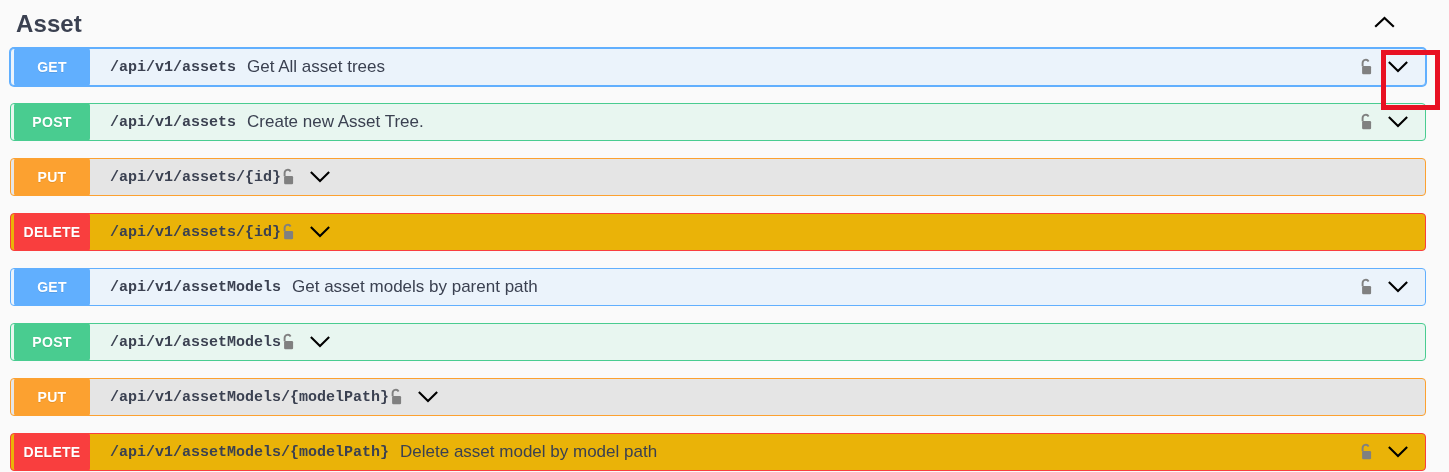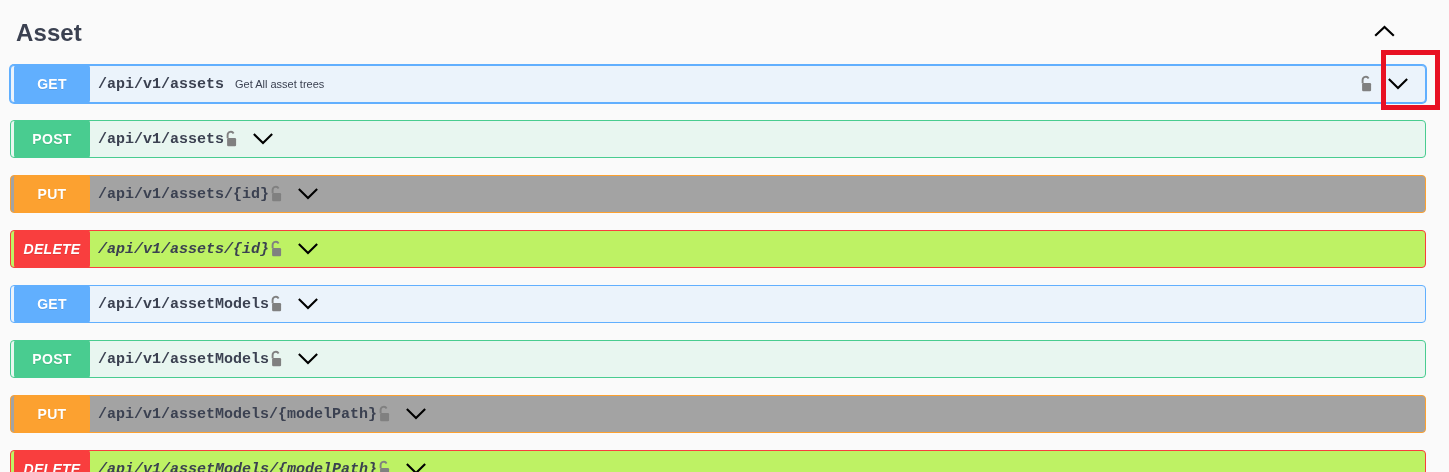--- a/index.html
+++ b/index.html
@@ -11,21 +11,21 @@
     height: 472px;
     background: #fafafa;
     font-family: "Liberation Sans", sans-serif;
     overflow: hidden;
     position: relative;
   }
 
   
   .section-header {
     position: relative;
-    height: 65px;
+    height: 48px;
     padding: 0 12px;
     box-sizing: border-box;
     display: flex;
     align-items: center;
     justify-content: space-between;
   }
   .section-title {
     font-size: 24px;
     font-weight: bold;
     color: #3b4151;
@@ -63,22 +63,22 @@
     margin-bottom: 17px;
     border-radius: 4px;
     border: 1px solid transparent;
     display: flex;
     align-items: center;
     box-sizing: border-box;
     cursor: pointer;
   }
   .op-row.get    { background: #ebf3fb; border-color: #61affe; }
   .op-row.post   { background: #e8f6f0; border-color: #49cc90; }
-  .op-row.put    { background: #a3a3a3; border-color: #fca130; }
-  .op-row.delete { background: #bef264; border-color: #f93e3e; font-style: italic; }
+  .op-row.put    { background: #e5e5e5; border-color: #fca130; }
+  .op-row.delete { background: #eab308; border-color: #f93e3e; }
 
   .op-row.highlighted {
     box-shadow: 0 0 0 1px #61affe;
   }
 
   .method-badge {
     width: 76px;
     min-width: 76px;
     height: 38px;
     margin-left: 3px;
@@ -96,26 +96,26 @@
   .method-badge.get    { background: #61affe; }
   .method-badge.post   { background: #49cc90; }
   .method-badge.put    { background: #fca130; }
   .method-badge.delete { background: #f93e3e; }
 
   .op-path {
     font-family: "Liberation Mono", monospace;
     font-size: 15px;
     font-weight: bold;
     color: #3b4151;
-    margin-left: 8px;
+    margin-left: 20px;
     white-space: nowrap;
   }
   .op-desc {
     font-family: "Liberation Sans", sans-serif;
-    font-size: 11px;
+    font-size: 17px;
     color: #3b4151;
     margin-left: 11px;
     white-space: nowrap;
     flex: 1;
   }
 
   .op-right {
     display: flex;
     align-items: center;
     margin-right: 14px;
@@ -180,20 +180,21 @@
         <span class="chevron-btn">
           <svg width="20" height="12" viewBox="0 0 20 12">
             <path d="M1.6 1.8 L10 10 L18.4 1.8" fill="none" stroke="#000000" stroke-width="2.1" stroke-linecap="square" stroke-linejoin="miter"></path>
           </svg>
         </span>
       </div>
     </div>
     <div class="op-row post">
       <div class="method-badge post">POST</div>
       <div class="op-path">/api/v1/assets</div>
+      <div class="op-desc">Create new Asset Tree.</div>
       <div class="op-right">
         <span>
           <svg class="lock-icon" viewBox="0 0 15 19">
             <path d="M3.6 8.2 V5.0 a3.2 3.2 0 0 1 6.0 -1.5" fill="none" stroke="#808080" stroke-width="1.9"></path>
             <rect x="3.1" y="8.0" width="9.0" height="8.2" rx="1.2" fill="#808080"></rect>
           </svg>
         </span>
         <span class="chevron-btn">
           <svg width="20" height="12" viewBox="0 0 20 12">
             <path d="M1.6 1.8 L10 10 L18.4 1.8" fill="none" stroke="#000000" stroke-width="2.1" stroke-linecap="square" stroke-linejoin="miter"></path>
@@ -231,20 +232,21 @@
         <span class="chevron-btn">
           <svg width="20" height="12" viewBox="0 0 20 12">
             <path d="M1.6 1.8 L10 10 L18.4 1.8" fill="none" stroke="#000000" stroke-width="2.1" stroke-linecap="square" stroke-linejoin="miter"></path>
           </svg>
         </span>
       </div>
     </div>
     <div class="op-row get">
       <div class="method-badge get">GET</div>
       <div class="op-path">/api/v1/assetModels</div>
+      <div class="op-desc">Get asset models by parent path</div>
       <div class="op-right">
         <span>
           <svg class="lock-icon" viewBox="0 0 15 19">
             <path d="M3.6 8.2 V5.0 a3.2 3.2 0 0 1 6.0 -1.5" fill="none" stroke="#808080" stroke-width="1.9"></path>
             <rect x="3.1" y="8.0" width="9.0" height="8.2" rx="1.2" fill="#808080"></rect>
           </svg>
         </span>
         <span class="chevron-btn">
           <svg width="20" height="12" viewBox="0 0 20 12">
             <path d="M1.6 1.8 L10 10 L18.4 1.8" fill="none" stroke="#000000" stroke-width="2.1" stroke-linecap="square" stroke-linejoin="miter"></path>
@@ -282,20 +284,21 @@
         <span class="chevron-btn">
           <svg width="20" height="12" viewBox="0 0 20 12">
             <path d="M1.6 1.8 L10 10 L18.4 1.8" fill="none" stroke="#000000" stroke-width="2.1" stroke-linecap="square" stroke-linejoin="miter"></path>
           </svg>
         </span>
       </div>
     </div>
     <div class="op-row delete">
       <div class="method-badge delete">DELETE</div>
       <div class="op-path">/api/v1/assetModels/{modelPath}</div>
+      <div class="op-desc">Delete asset model by model path</div>
       <div class="op-right">
         <span>
           <svg class="lock-icon" viewBox="0 0 15 19">
             <path d="M3.6 8.2 V5.0 a3.2 3.2 0 0 1 6.0 -1.5" fill="none" stroke="#808080" stroke-width="1.9"></path>
             <rect x="3.1" y="8.0" width="9.0" height="8.2" rx="1.2" fill="#808080"></rect>
           </svg>
         </span>
         <span class="chevron-btn">
           <svg width="20" height="12" viewBox="0 0 20 12">
             <path d="M1.6 1.8 L10 10 L18.4 1.8" fill="none" stroke="#000000" stroke-width="2.1" stroke-linecap="square" stroke-linejoin="miter"></path>

